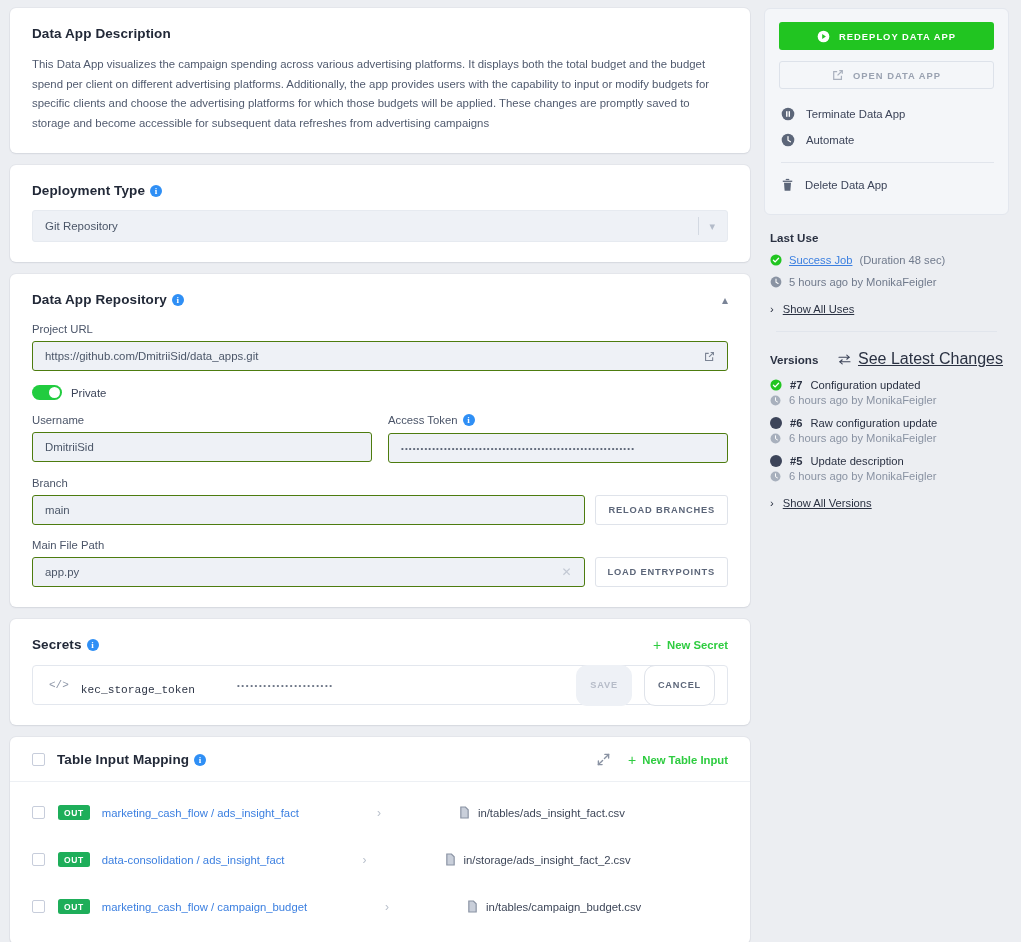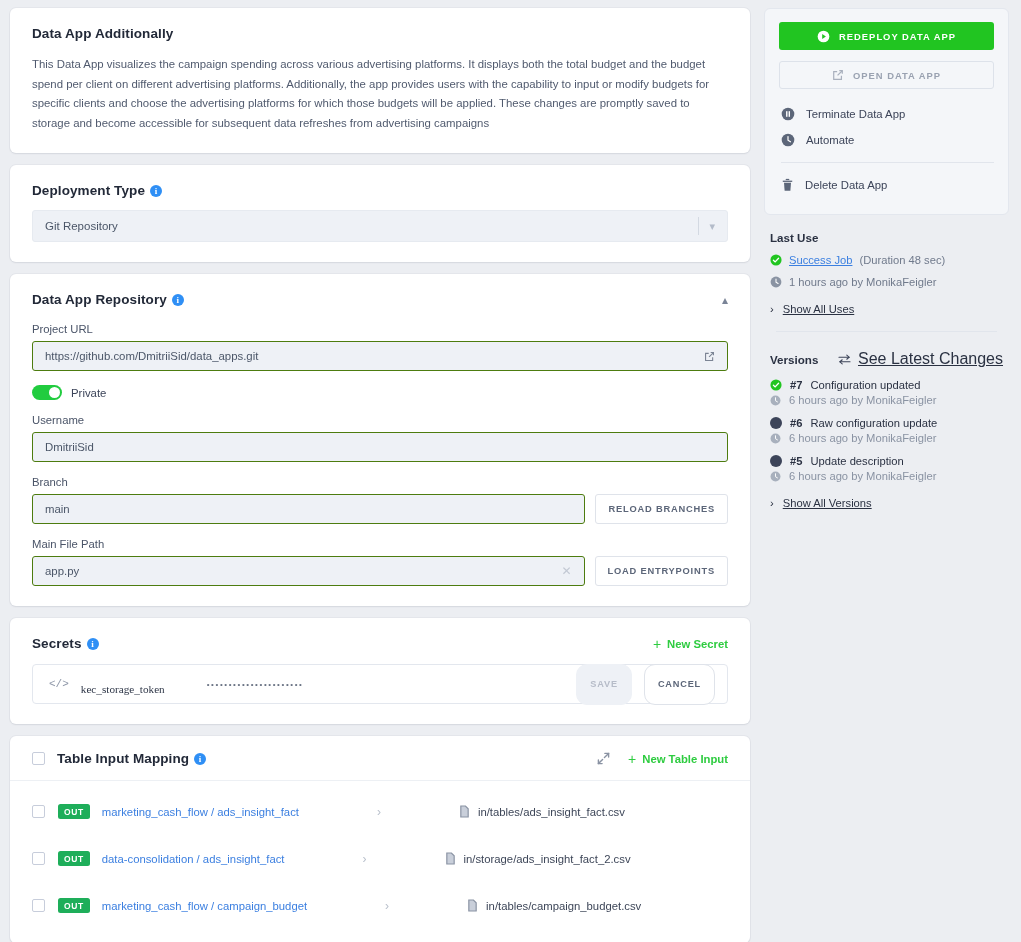--- a/index.html
+++ b/index.html
@@ -84,21 +84,21 @@
     color: #2ecc40; font-size: 11.3px; font-weight: 700; cursor: pointer;
     display: inline-flex; align-items: center; gap: 6px; text-decoration: none;
   }
   .plus { font-size: 14px; font-weight: 400; line-height: 1; }
 
   .secret-box {
     margin-top: 13px; border: 1px solid #e3e7ee; border-radius: 4px;
     height: 40px; display: flex; align-items: center; padding: 0 12px 0 16px; gap: 12px;
   }
   .code-icon { color: #8e97a8; font-size: 11px; font-family: "Liberation Mono", monospace; }
-  .secret-name { font-family: Liberation Serif, serif; font-size: 11.2px; color: #2f3748; margin-top: 10px; }
+  .secret-name { font-family: Liberation Mono, monospace; font-size: 11.2px; color: #2f3748; margin-top: 10px; }
   .secret-dots { font-size: 8px; letter-spacing: 1.6px; color: #6a7384; margin-left: 30px; flex: 1; }
   .sm-btn {
     height: 41px; padding: 0 13px; border-radius: 11px; font-size: 9.2px; font-weight: 700;
     letter-spacing: .8px; display: flex; align-items: center; justify-content: center;
     cursor: pointer;
   }
   .sm-btn.save { background: #eef1f6; color: #b6bcc8; border: 1px solid #eef1f6; }
   .sm-btn.cancel { background: #fff; color: #5c6679; border: 1px solid #dfe3ea; }
 
   .tim-head {
@@ -175,21 +175,21 @@
   svg { display: block; }
 </style>
 </head>
 <body>
 
 <div class="page">
 
   <div class="left-col">
 
     <div class="card card-pad">
-      <h2 class="sec-title">Data App Additionally</h2>
+      <h2 class="sec-title">Data App Description</h2>
       <div class="desc-body">This Data App visualizes the campaign spending across various advertising platforms. It displays both the total budget and the budget spend per client on different advertising platforms. Additionally, the app provides users with the capability to input or modify budgets for specific clients and choose the advertising platforms for which those budgets will be applied. These changes are promptly saved to storage and become accessible for subsequent data refreshes from advertising campaigns</div>
     </div>
 
     <div class="card card-pad">
       <h2 class="sec-title">
         <span>Deployment Type</span><span class="info-i">i</span>
       </h2>
       <div class="select-row">
         <div class="select">
           <span class="val">Git Repository</span>
@@ -224,20 +224,28 @@
       <div class="toggle-row">
         <span class="toggle"></span>
         <span class="toggle-lbl">Private</span>
       </div>
 
       <div class="row2">
         <div>
           <div class="field-label">Username</div>
           <div class="input">
             <span>DmitriiSid</span>
+          </div>
+        </div>
+        <div>
+          <div class="field-label">
+            <span>Access Token</span><span class="info-i">i</span>
+          </div>
+          <div class="input">
+            <span style="font-size:8px;letter-spacing:1.1px;color:#5a6374">••••••••••••••••••••••••••••••••••••••••••••••••••••••••••••</span>
           </div>
         </div>
       </div>
 
       <div style="margin-top:14px">
         <div class="field-label">Branch</div>
         <div class="withbtn">
           <div class="input">
             <span>main</span>
           </div>
@@ -403,21 +411,21 @@
             <path d="M4 7.2l2 2 4-4.2" stroke="#fff" stroke-width="1.5" fill="none" stroke-linecap="round"></path>
           </svg>
         <span class="link-blue">Success Job</span>
         <span class="muted">(Duration 48 sec)</span>
       </div>
       <div class="use-line">
         <svg width="12" height="12" viewBox="0 0 16 16">
             <circle cx="8" cy="8" r="7.2" fill="#8a93a3"></circle>
             <path d="M8 4v4.3l2.8 1.7" stroke="#fff" stroke-width="1.4" fill="none" stroke-linecap="round"></path>
           </svg>
-        <span class="muted">1 hours ago by MonikaFeigler</span>
+        <span class="muted">5 hours ago by MonikaFeigler</span>
       </div>
       <div class="show-all">
         <span>›</span>
         <u>Show All Uses</u>
       </div>
       <div class="panel-divider"></div>
     </div>
 
     <div class="panel" style="padding-top:14px">
       <div class="ver-head">

